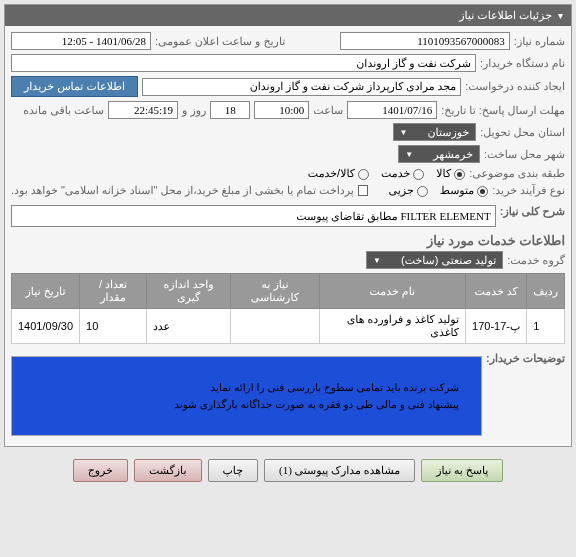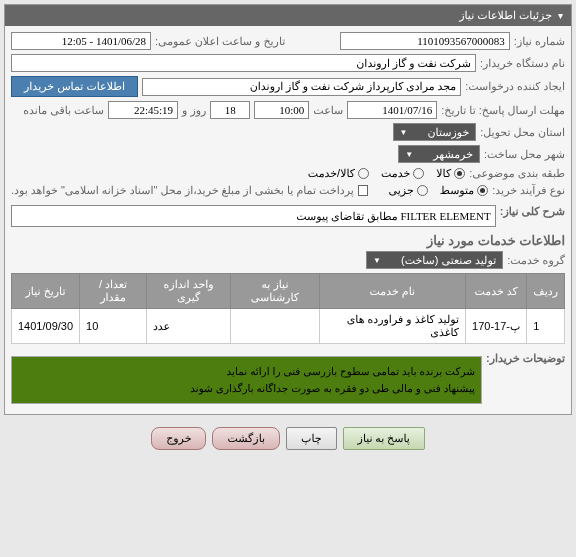--- a/index.html
+++ b/index.html
@@ -67,21 +67,21 @@
   height: 18px;
 }
 .dropdown .arrow { font-size: 8px; }
 .radio-group {
   display: inline-flex;
   gap: 12px;
   align-items: center;
 }
 .radio-item {
   display: inline-flex;
-  align-items: center;
+  align-items: flex-end;
   gap: 3px;
 }
 .radio {
   width: 11px; height: 11px;
   border: 1px solid #666;
   border-radius: 50%;
   display: inline-block;
   position: relative;
 }
 .radio.checked::after {
@@ -148,26 +148,25 @@
   cursor: pointer;
   border-radius: 2px;
 }
 .btn.primary {
   background: linear-gradient(#e8f0e0, #c5d8b0);
   border-color: #8fa878;
 }
 .btn.danger {
   background: linear-gradient(#f0e0e0, #d8b5b5);
   border-color: #a87878;
-  border-radius: 8px;
 }
 .note-box {
   border: 1px solid #aaa;
-  background: #4d7c0f;
-  padding: 6px;
+  background: #1d4ed8;
+  padding: 22px;
   margin-top: 4px;
   font-size: 10.5px;
   line-height: 1.6;
 }
 </style>
 </head>
 <body>
 
 <div class="panel">
   <div class="panel-header">
@@ -303,16 +302,17 @@
         <div>شرکت برنده باید تمامی سطوح بازرسی فنی را ارائه نماید</div>
         <div>پیشنهاد فنی و مالی طی دو فقره به صورت جداگانه بارگذاری شوند</div>
       </div>
     </div>
 
   </div>
 </div>
 
 <div class="buttons-bar">
   <button class="btn primary">پاسخ به نیاز</button>
+  <button class="btn">مشاهده مدارک پیوستی (1)</button>
   <button class="btn">چاپ</button>
   <button class="btn danger">بازگشت</button>
   <button class="btn danger">خروج</button>
 </div>
 
 </body></html>

